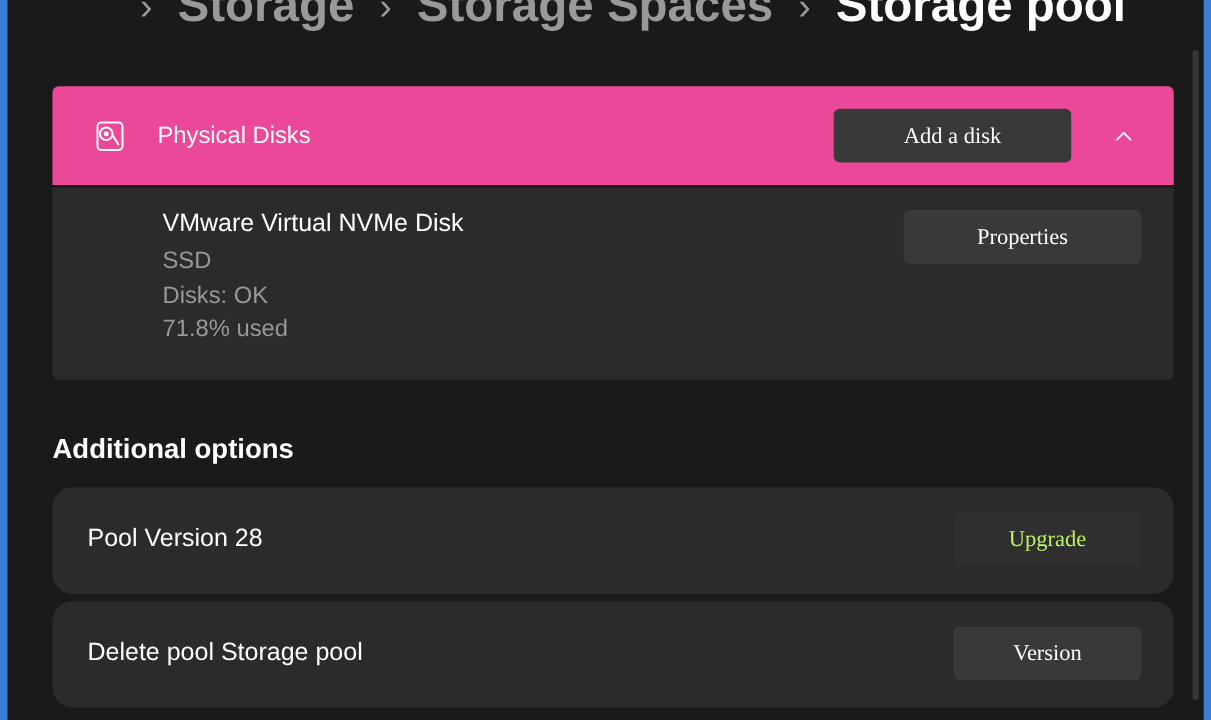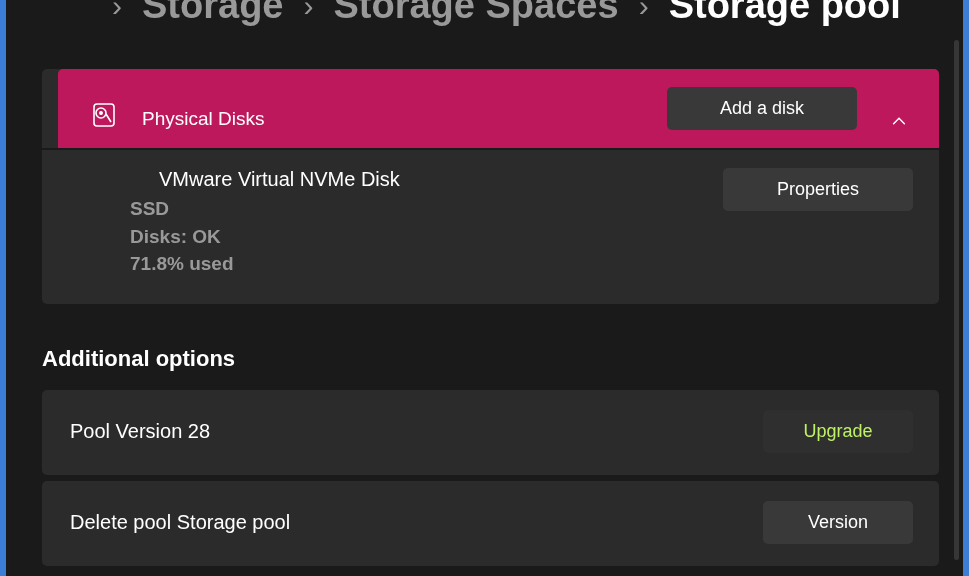--- a/index.html
+++ b/index.html
@@ -67,25 +67,24 @@
     .breadcrumb .current {
       color: #fff;
     }
     .card {
       background: #2b2b2b;
       border-radius: 5px;
       margin-top: 26px;
     }
     .card-header {
       display: flex;
-      align-items: flex-end;
+      align-items: center;
       padding: 18px 26px 18px 32px;
-      background: #be185d;
+      background: #ec4899;
       border-radius: 5px 5px 0 0;
-      margin-left: 16px;
     }
     .disk-icon {
       width: 28px;
       height: 30px;
       display: flex;
       align-items: center;
       justify-content: center;
       color: #fff;
       margin-right: 24px;
       flex-shrink: 0;
@@ -105,21 +104,21 @@
       width: 28px;
     }
     .btn {
       background: #393939;
       color: #fff;
       font-size: 18px;
       padding: 11px 36px;
       border-radius: 5px;
       border: none;
       cursor: pointer;
-      font-family: Liberation Sans, sans-serif;
+      font-family: Liberation Serif, serif;
       min-width: 150px;
       text-align: center;
     }
     .btn.wide {
       min-width: 190px;
     }
     .btn.disabled {
       color: #bef264;
       background: #2f2f2f;
       cursor: default;
@@ -130,38 +129,36 @@
       display: flex;
       align-items: flex-start;
     }
     .disk-info {
       flex-grow: 1;
     }
     .disk-name {
       color: #fff;
       font-size: 20px;
       margin-bottom: 4px;
-      margin-left: 29px;
     }
     .disk-detail {
       color: #999;
       font-size: 19px;
       line-height: 1.45;
-      font-weight: bold;
     }
     .section-title {
       color: #fff;
       font-size: 22px;
       font-weight: 600;
       margin-top: 42px;
       margin-bottom: 18px;
     }
     .option-card {
       background: #2b2b2b;
-      border-radius: 5px;
+      border-radius: 16px;
       padding: 20px 26px 22px 28px;
       display: flex;
       align-items: center;
       margin-bottom: 6px;
     }
     .option-info {
       flex-grow: 1;
     }
     .option-title {
       color: #fff;

